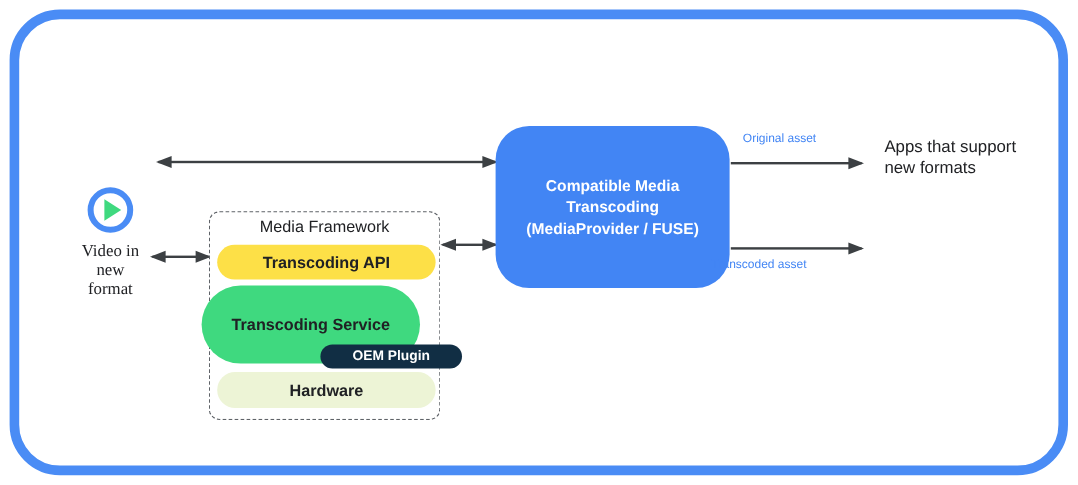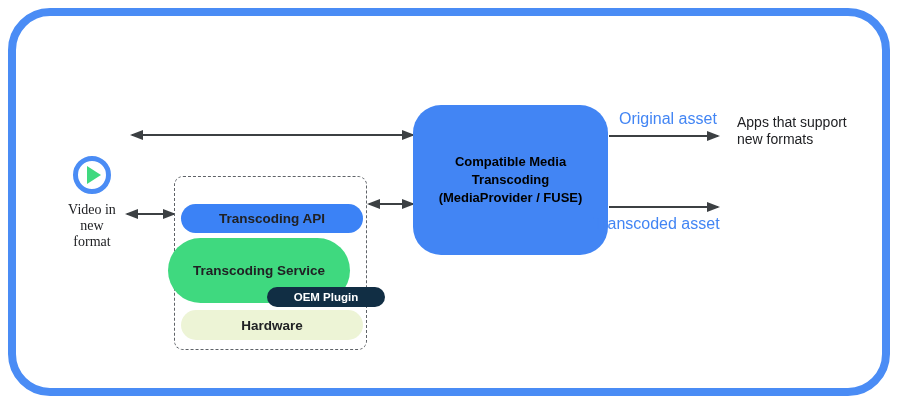--- a/index.html
+++ b/index.html
@@ -33,33 +33,33 @@
     font-size:14px;line-height:16px;font-family:Liberation Serif, serif;
   }
   
   .mf-box{
     position:absolute;left:174px;top:176px;width:191px;height:172px;
     border:1.5px dashed #5f6368;border-radius:9px;background:#fff;
   }
   .mf-title{position:absolute;left:174px;top:181px;width:193px;text-align:center;font-size:13.5px;}
   .pill{position:absolute;display:flex;align-items:center;justify-content:center;
     font-size:13.5px;font-weight:700;}
-  .pill-api{left:181px;top:204px;width:182px;height:29px;border-radius:15px;background:#3b82f6;}
+  .pill-api{left:181px;top:204px;width:182px;height:29px;border-radius:15px;background:#fde047;}
   .pill-service{left:168px;top:238px;width:182px;height:65px;border-radius:33px;background:#3FD97F;}
   .pill-oem{left:267px;top:287px;width:118px;height:20px;border-radius:10px;background:#112E44;
     color:#fff;font-size:11.5px;}
   .pill-hw{left:181px;top:310px;width:182px;height:30px;border-radius:15px;background:#EDF4D6;
     font-weight:700;}
   
   .transcoder{
-    position:absolute;left:413px;top:105px;width:195px;height:150px;border-radius:28px;
+    position:absolute;left:413px;top:105px;width:195px;height:135px;border-radius:28px;
     background:#4285F4;display:flex;align-items:center;justify-content:center;text-align:center;
-    color:#000000;font-weight:700;font-size:13px;line-height:18px;
+    color:#ffffff;font-weight:700;font-size:13px;line-height:18px;
   }
-  .asset-label{position:absolute;font-size:16px;color:#4285F4;}
+  .asset-label{position:absolute;font-size:10px;color:#4285F4;}
   .lbl-original{left:619px;top:110px;}
   .lbl-transcoded{left:593px;top:215px;}
   .apps-label{position:absolute;left:737px;font-size:14px;line-height:17px;}
   .apps-top{top:114px;}
   .apps-bottom{top:184px;}
 </style>
 </head>
 <body>
 
 <div id="stage">
@@ -72,20 +72,21 @@
 new
 format</div>
 
   <div class="arrow head-l head-r" style="left:132px;top:134px;width:281px;"></div>
   <div class="arrow head-l head-r" style="left:127px;top:213px;width:47px;"></div>
   <div class="arrow head-l head-r" style="left:369px;top:203px;width:44px;"></div>
   <div class="arrow head-r" style="left:609px;top:135px;width:109px;"></div>
   <div class="arrow head-r" style="left:609px;top:206px;width:109px;"></div>
 
   <div class="mf-box"></div>
+  <div class="mf-title">Media Framework</div>
   <div class="pill pill-api">Transcoding API</div>
   <div class="pill pill-service">Transcoding Service</div>
   <div class="pill pill-oem">OEM Plugin</div>
   <div class="pill pill-hw">Hardware</div>
 
   <div class="transcoder multiline">Compatible Media
 Transcoding
 (MediaProvider / FUSE)</div>
 
   <div class="asset-label lbl-original">Original asset</div>

